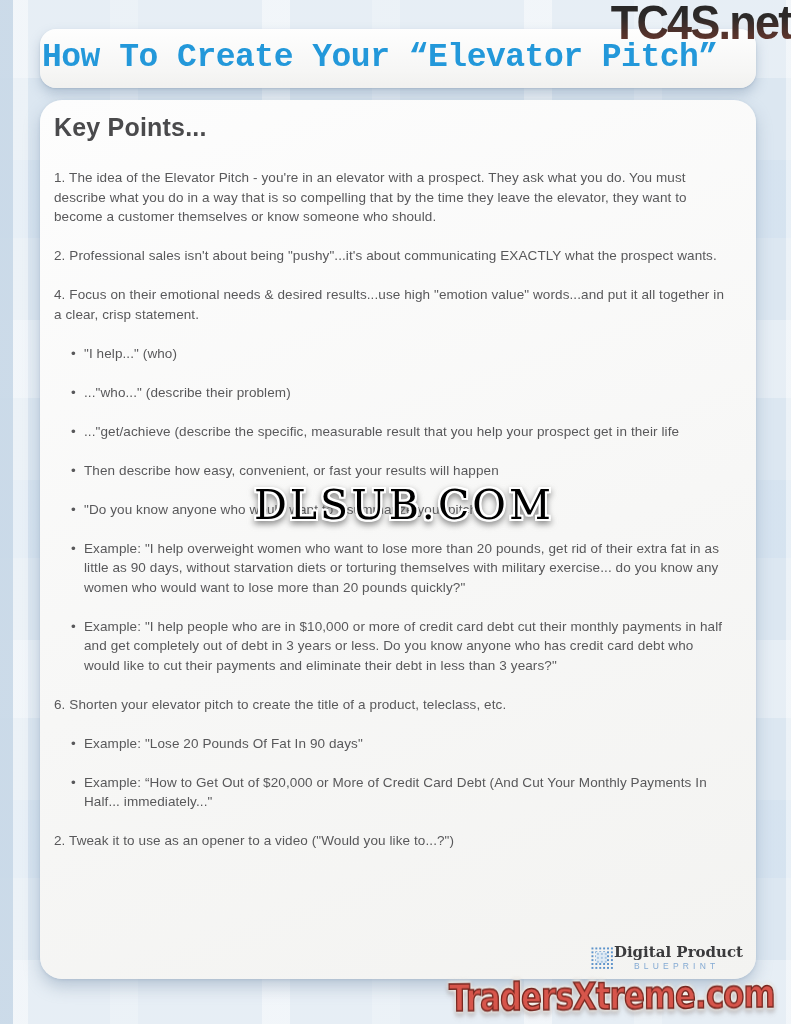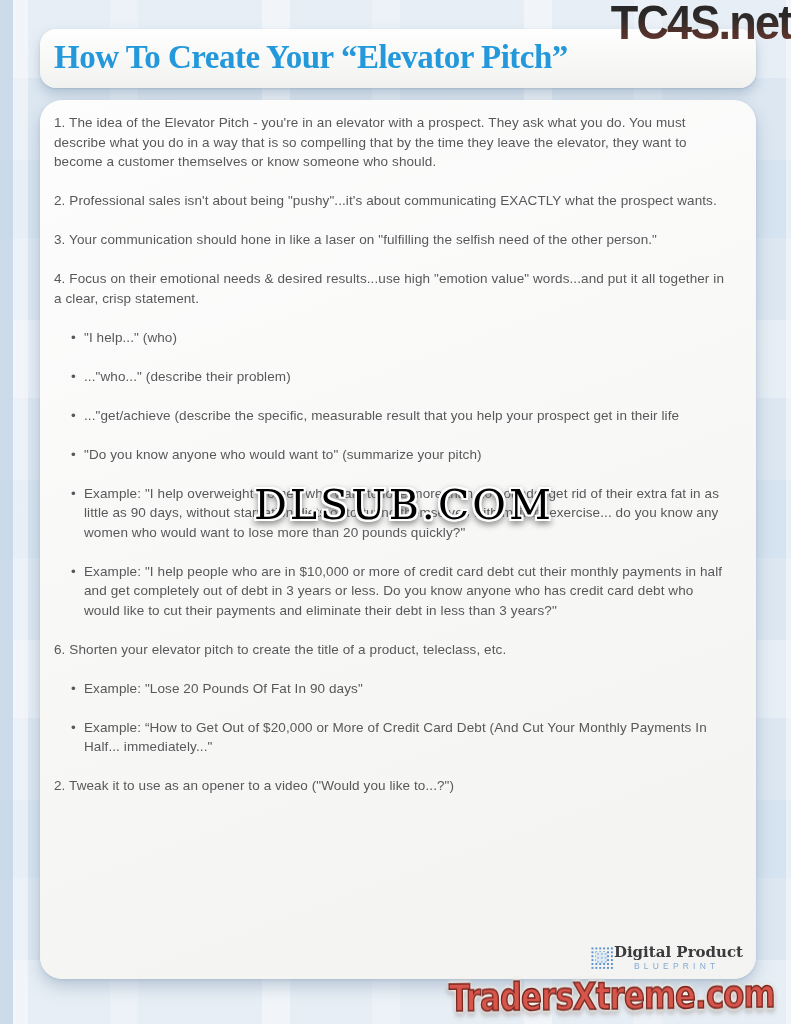--- a/index.html
+++ b/index.html
@@ -16,22 +16,22 @@
 
   
   .header-card{
     position:absolute;left:40px;top:29px;width:716px;height:59px;
     background:linear-gradient(180deg,#fefefe 0%,#f6f6f5 70%,#f1f1ef 100%);
     border-radius:16px;z-index:2;
     box-shadow:0 6px 12px rgba(130,152,178,.45), 0 1px 2px rgba(130,152,178,.35);
     display:flex;align-items:center;
   }
   .title{
-    margin:0;padding:0 0 2px 14px;
-    font-family:Liberation Serif, serif;font-weight:bold;
+    margin:0;padding:0 0 2px 2px;
+    font-family:Liberation Mono, monospace;font-weight:bold;
     font-size:33px;letter-spacing:-0.5px;color:#2398da;
     white-space:nowrap;
   }
 
   
   .wm-tc4s{
     position:absolute;top:-6px;right:0px;z-index:6;
     font-family:"Liberation Sans",sans-serif;font-weight:bold;
     font-size:49px;letter-spacing:-2px;
     transform:scaleX(.92);transform-origin:100% 0;
@@ -116,28 +116,29 @@
 <div class="page">
 
   <div class="wm-tc4s">TC4S.net</div>
 
   <div class="header-card">
     <h1 class="title">How To Create Your “Elevator Pitch”</h1>
   </div>
 
 
   <div class="main-card">
+    <h2 class="kp-heading">Key Points...</h2>
     <div class="kp-list">
         <div class="pt-block">1. The idea of the Elevator Pitch - you're in an elevator with a prospect. They ask what you do. You must describe what you do in a way that is so compelling that by the time they leave the elevator, they want to become a customer themselves or know someone who should.</div>
         <div class="pt-block">2. Professional sales isn't about being "pushy"...it's about communicating EXACTLY what the prospect wants.</div>
-        <div class="pt-block">3. Your communication should hone in like a laser on "fulfilling the selfish need of the other person."</div>
         <div class="pt-block">4. Focus on their emotional needs &amp; desired results...use high "emotion value" words...and put it all together in a clear, crisp statement.</div>
         <div class="pt-block bullet">"I help..." (who)</div>
         <div class="pt-block bullet">..."who..." (describe their problem)</div>
         <div class="pt-block bullet">..."get/achieve (describe the specific, measurable result that you help your prospect get in their life</div>
+        <div class="pt-block bullet">Then describe how easy, convenient, or fast your results will happen</div>
         <div class="pt-block bullet">"Do you know anyone who would want to" (summarize your pitch)</div>
         <div class="pt-block bullet">Example: "I help overweight women who want to lose more than 20 pounds, get rid of their extra fat in as little as 90 days, without starvation diets or torturing themselves with military exercise... do you know any women who would want to lose more than 20 pounds quickly?"</div>
         <div class="pt-block bullet">Example: "I help people who are in $10,000 or more of credit card debt cut their monthly payments in half and get completely out of debt in 3 years or less. Do you know anyone who has credit card debt who would like to cut their payments and eliminate their debt in less than 3 years?"</div>
         <div class="pt-block">6. Shorten your elevator pitch to create the title of a product, teleclass, etc.</div>
         <div class="pt-block bullet">Example: "Lose 20 Pounds Of Fat In 90 days"</div>
         <div class="pt-block bullet">Example: “How to Get Out of $20,000 or More of Credit Card Debt (And Cut Your Monthly Payments In Half... immediately..."</div>
         <div class="pt-block">2. Tweak it to use as an opener to a video ("Would you like to...?")</div>
       </div>
 
     <div class="dp-logo">

